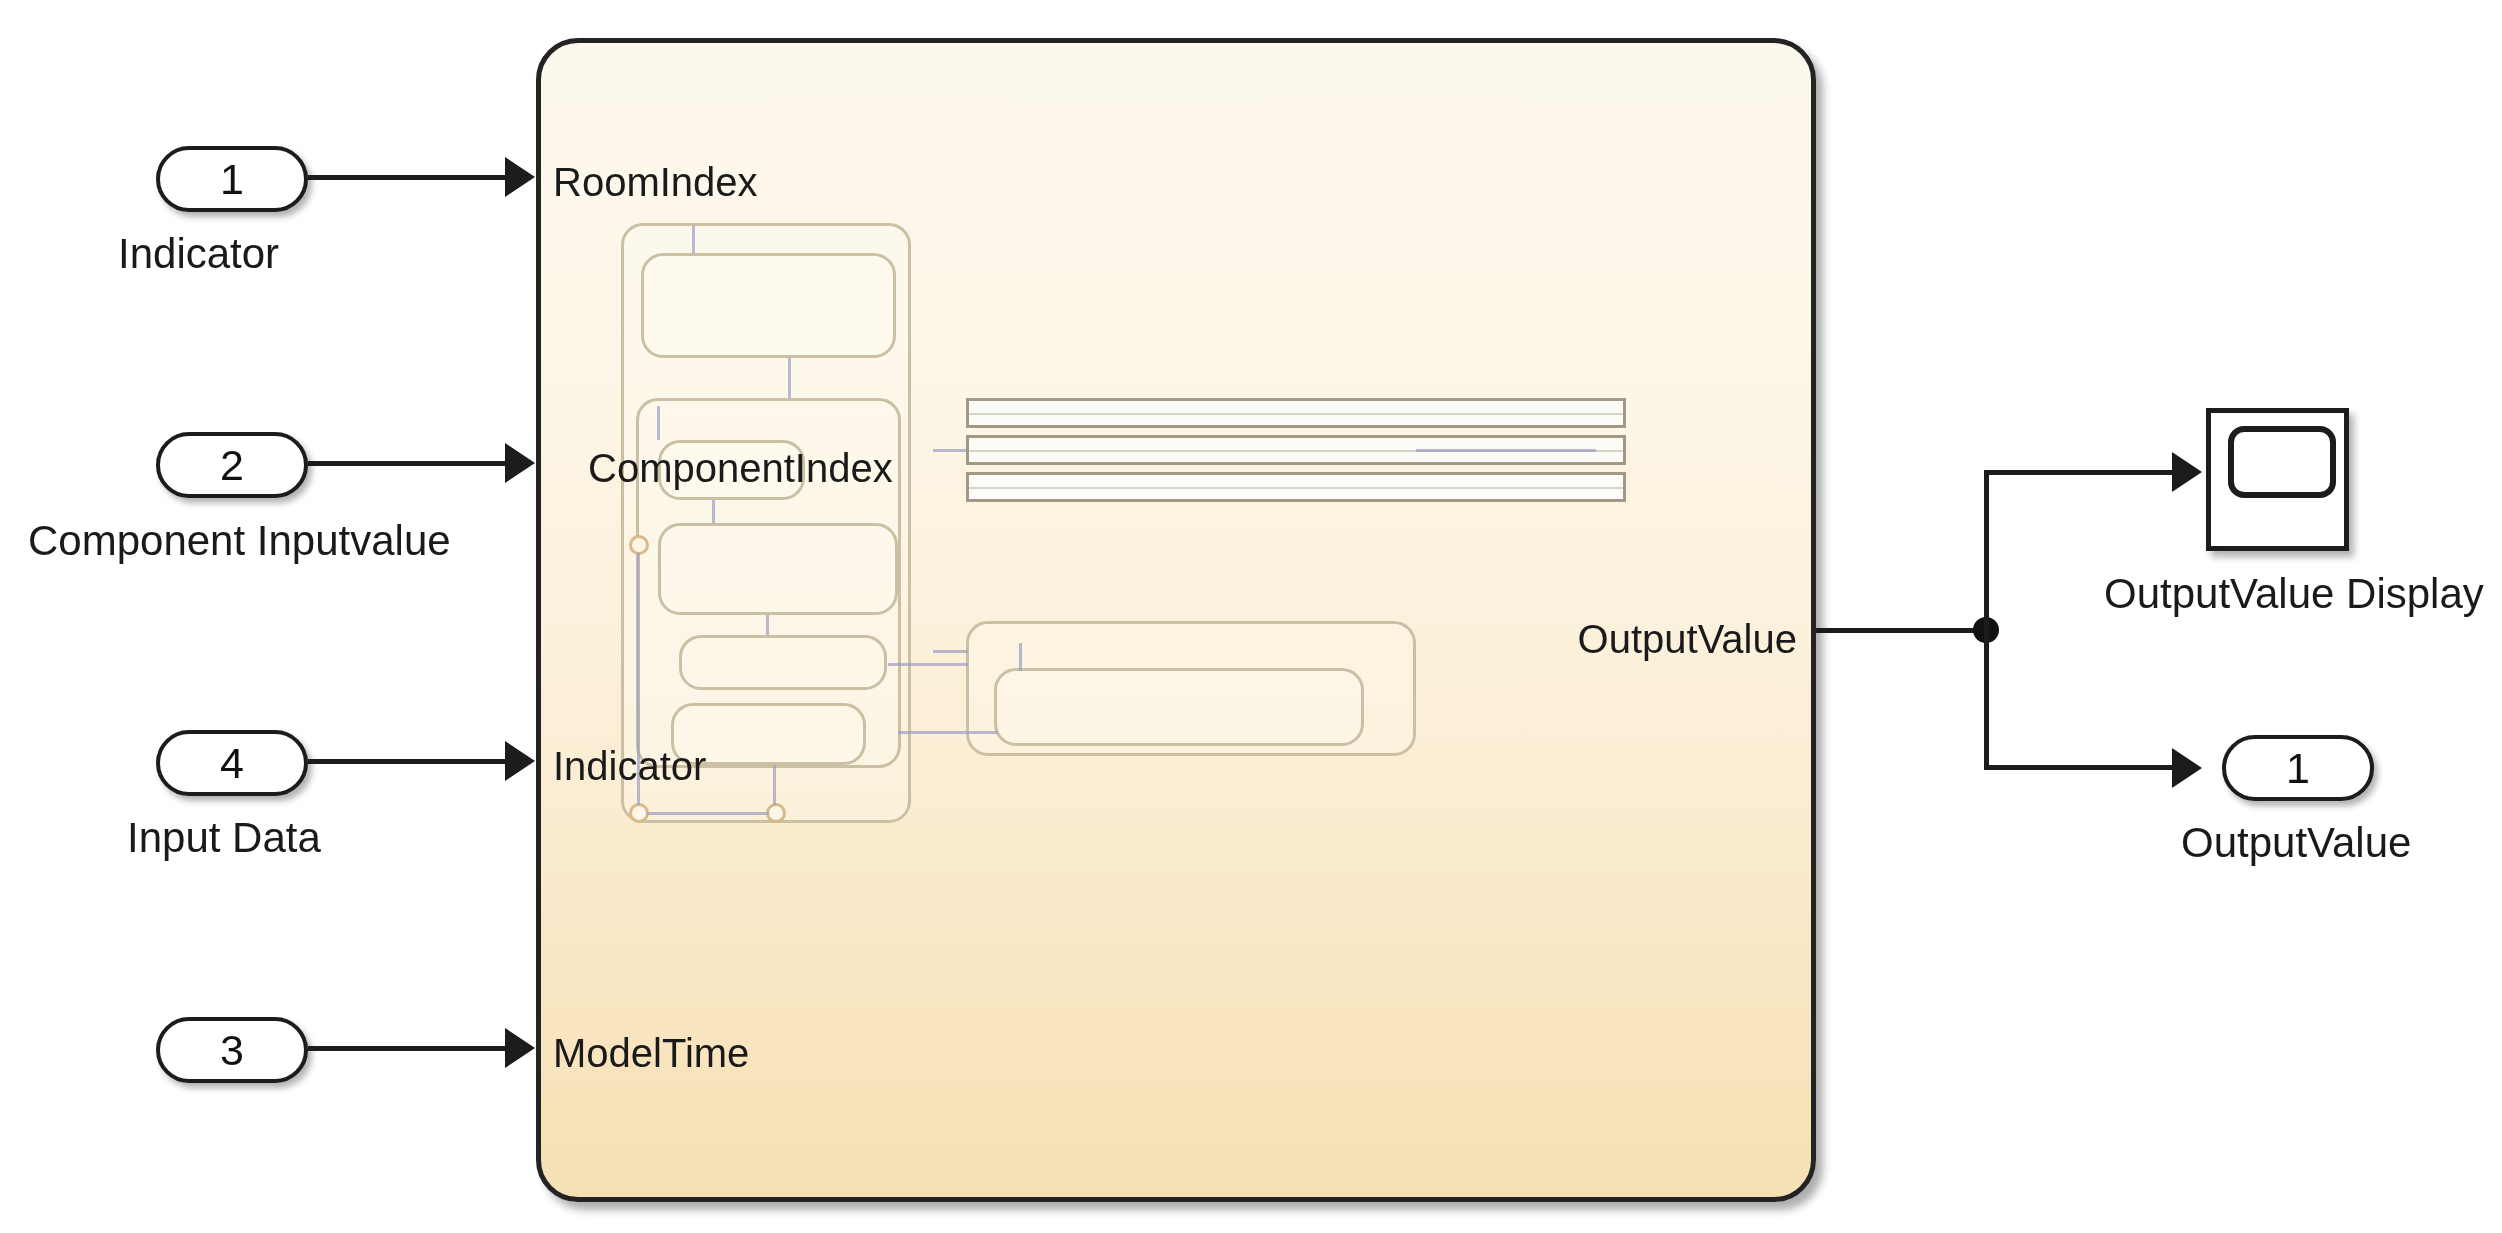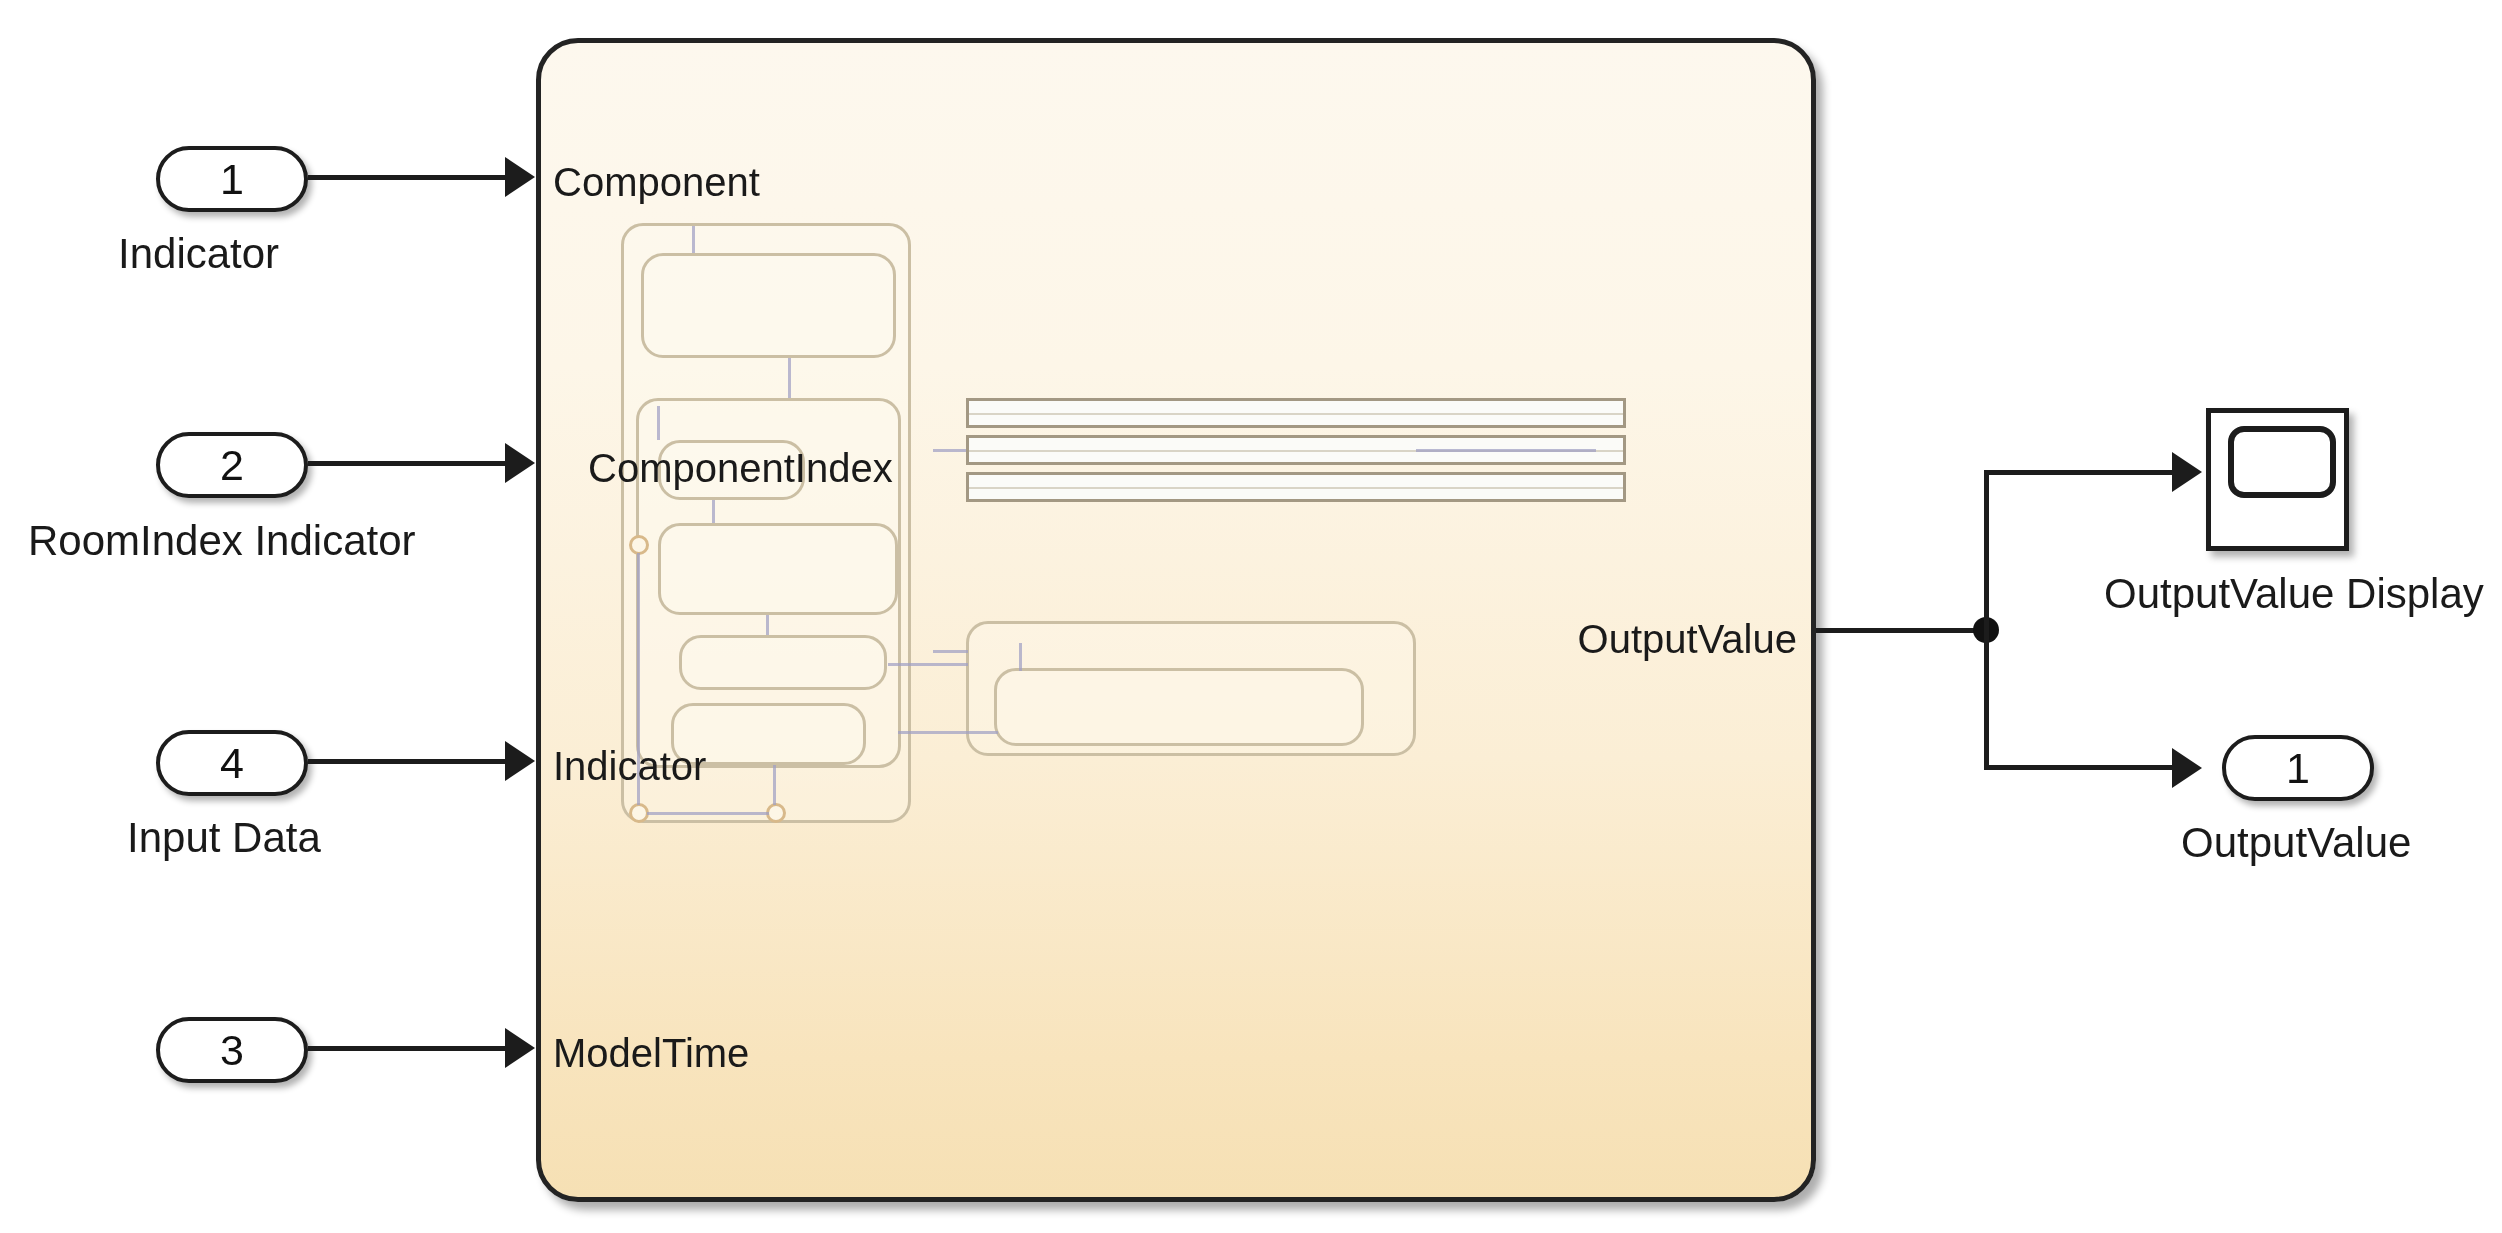--- a/index.html
+++ b/index.html
@@ -53,40 +53,40 @@
   <div class="port" style="left:156px;top:146px;width:152px;height:66px;">
     <span>1</span>
   </div>
   <div class="lbl" style="left:118px;top:230px;font-size:42px;">Indicator</div>
   <div class="wire" style="left:308px;top:175px;width:197px;height:5px;"></div>
   <div class="arrow" style="left:505px;top:157px;"></div>
 
   <div class="port" style="left:156px;top:432px;width:152px;height:66px;">
     <span>2</span>
   </div>
-  <div class="lbl" style="left:28px;top:517px;font-size:42px;">RoomIndex Indicator</div>
+  <div class="lbl" style="left:28px;top:517px;font-size:42px;">Component Inputvalue</div>
   <div class="wire" style="left:308px;top:461px;width:197px;height:5px;"></div>
   <div class="arrow" style="left:505px;top:443px;"></div>
 
   <div class="port" style="left:156px;top:730px;width:152px;height:66px;">
     <span>4</span>
   </div>
   <div class="lbl" style="left:127px;top:814px;font-size:42px;">Input Data</div>
   <div class="wire" style="left:308px;top:759px;width:197px;height:5px;"></div>
   <div class="arrow" style="left:505px;top:741px;"></div>
 
   <div class="port" style="left:156px;top:1017px;width:152px;height:66px;">
     <span>3</span>
   </div>
   <div class="wire" style="left:308px;top:1046px;width:197px;height:5px;"></div>
   <div class="arrow" style="left:505px;top:1028px;"></div>
 
   <div id="chart-block">
 
-    <div class="portlbl" style="left:12px;top:117px;">Component</div>
+    <div class="portlbl" style="left:12px;top:117px;">RoomIndex</div>
     <div class="portlbl" style="left:12px;top:403px;margin-left:35px;">ComponentIndex</div>
     <div class="portlbl" style="left:12px;top:701px;">Indicator</div>
     <div class="portlbl" style="left:12px;top:988px;">ModelTime</div>
 
     <div class="portlbl" style="right:14px;top:574px;">OutputValue</div>
 
     <div>
 
       <div class="st" style="left:80px;top:180px;width:290px;height:600px;"></div>
 

